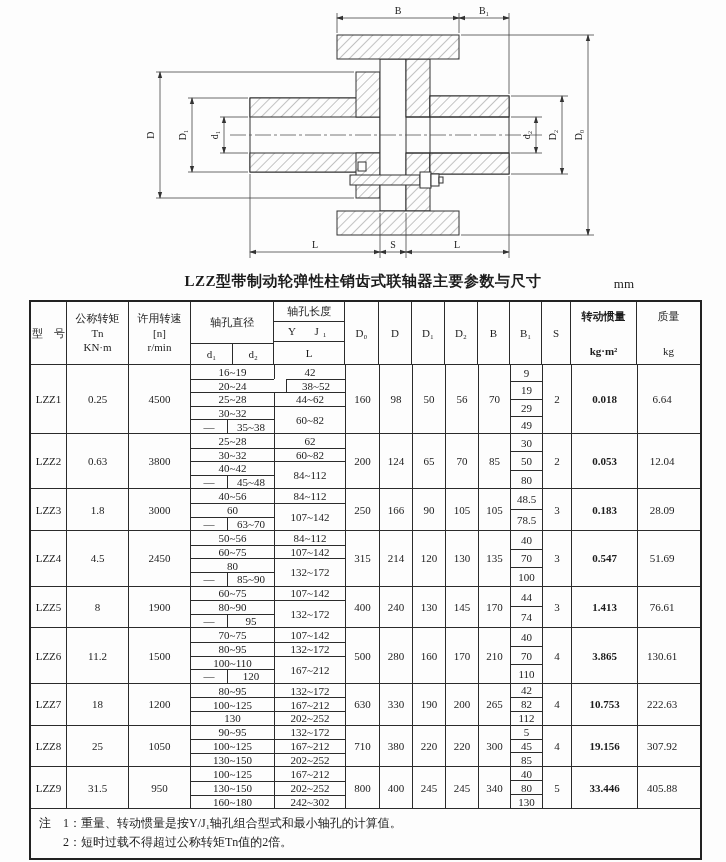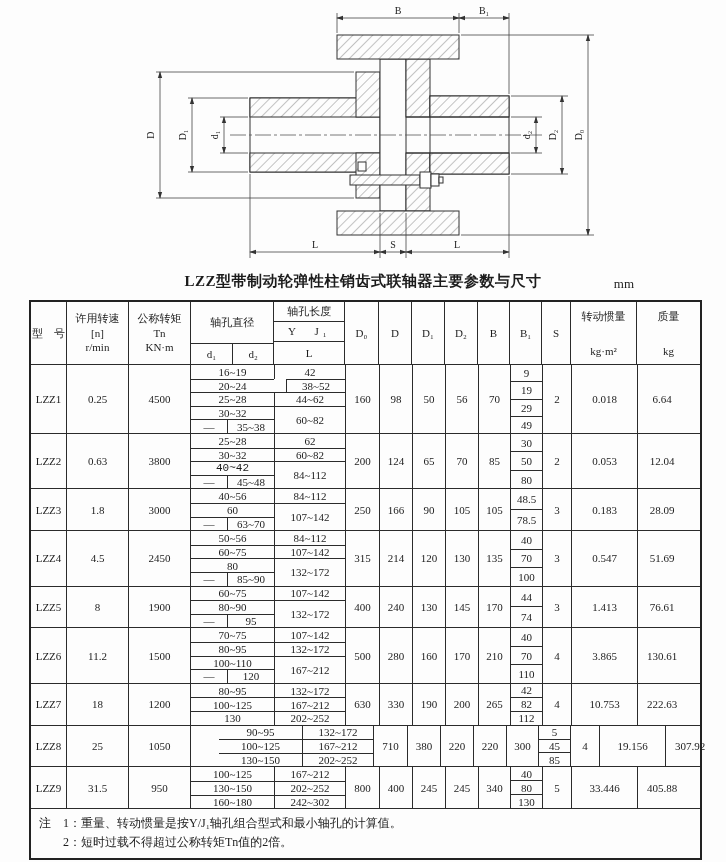--- a/index.html
+++ b/index.html
@@ -28,21 +28,21 @@
   .thead{display:flex;height:62px;font-size:11px;}
   .thead>div{border-left:1px solid #2b2b2b;box-sizing:border-box;flex:0 0 auto;}
   .thead>div:first-child{border-left:none;}
   .hc{display:flex;align-items:center;justify-content:center;text-align:center;}
   .stack{display:flex;flex-direction:column;align-items:center;justify-content:center;line-height:1.35;}
   .stackgap{display:flex;flex-direction:column;align-items:center;justify-content:space-between;padding:7px 0;box-sizing:border-box;}
   .w-model{width:35px;}.w-torque{width:62px;}.w-speed{width:62px;}
   .w-borelen{width:154px;}
   .w-d0{width:34px;}.w-D{width:33px;}.w-D1{width:33px;}.w-D2{width:33px;}
   .w-B{width:32px;}.w-B1{width:32px;}.w-S{width:29px;}
-  .w-inertia{width:66px;}.w-mass{width:64px;}
+  .w-inertia{width:66px;font-weight:bold;}.w-mass{width:64px;}
   .bore-top{flex:1;display:flex;align-items:center;justify-content:center;}
   .bore-bot{height:21px;border-top:1px solid #2b2b2b;display:flex;box-sizing:border-box;}
   .bore-bot span{flex:1;display:flex;align-items:center;justify-content:center;}
   .bore-bot span:first-child{border-right:1px solid #2b2b2b;box-sizing:border-box;}
   .len-r1{height:20px;border-bottom:1px solid #2b2b2b;box-sizing:border-box;display:flex;align-items:center;justify-content:center;}
   .len-r2{height:20px;border-bottom:1px solid #2b2b2b;box-sizing:border-box;display:flex;align-items:center;justify-content:center;letter-spacing:4px;}
   .len-r3{flex:1;display:flex;align-items:center;justify-content:center;}
   .bore-head{display:flex;}
   .bore-head .dia{width:83px;display:flex;flex-direction:column;box-sizing:border-box;}
   .bore-head .len{width:71px;display:flex;flex-direction:column;border-left:1px solid #2b2b2b;box-sizing:border-box;}
@@ -174,29 +174,29 @@
   </div>
 
   <div class="title-row">
     <h1>LZZ型带制动轮弹性柱销齿式联轴器主要参数与尺寸</h1>
     <span class="unit">mm</span>
   </div>
 
   <div class="spec-table">
     <div class="thead">
       <div class="hc w-model">型　号</div>
+      <div class="stack w-torque">
+        <span>公称转矩</span>
+        <span>Tn</span>
+        <span>KN·m</span>
+      </div>
       <div class="stack w-speed">
         <span>许用转速</span>
         <span>[n]</span>
         <span>r/min</span>
-      </div>
-      <div class="stack w-torque">
-        <span>公称转矩</span>
-        <span>Tn</span>
-        <span>KN·m</span>
       </div>
       <div class="bore-head w-borelen">
         <div class="dia">
           <div class="bore-top">轴孔直径</div>
           <div class="bore-bot">
             <span>d₁</span>
             <span>d₂</span>
           </div>
         </div>
         <div class="len">
@@ -256,21 +256,21 @@
           <div class="c serif w-inertia">0.018</div>
           <div class="c serif w-mass">6.64</div>
         </div>
         <div class="trow" style="height: 54.4px;">
           <div class="c w-model serif">LZZ2</div>
           <div class="c w-torque serif">0.63</div>
           <div class="c w-speed serif">3800</div>
           <div class="bore-grid" style="grid-template-rows: repeat(4, 1fr);">
             <div class="dcell serif" style="grid-row: 1 / span 1;">25~28</div>
             <div class="dcell serif bt" style="grid-row: 2 / span 1;">30~32</div>
-            <div class="dcell serif bt" style="grid-row: 3 / span 1; font-family: Liberation Mono, monospace;">40~42</div>
+            <div class="dcell serif bt" style="grid-row: 3 / span 1;">40~42</div>
             <div class="dcell dsplit bt" style="grid-row: 4 / span 1;">
               <div class="dhalf d1 serif">—</div>
               <div class="dhalf serif">45~48</div>
             </div>
             <div class="lcell serif" style="grid-row: 1 / span 1;">62</div>
             <div class="lcell serif bt" style="grid-row: 2 / span 1;">60~82</div>
             <div class="lcell serif bt" style="grid-row: 3 / span 2;">84~112</div>
           </div>
           <div class="c serif w-d0">200</div>
           <div class="c serif w-D">124</div>
@@ -423,21 +423,21 @@
             <div class="b1cell serif bt">112</div>
           </div>
           <div class="c serif w-S">4</div>
           <div class="c serif w-inertia">10.753</div>
           <div class="c serif w-mass">222.63</div>
         </div>
         <div class="trow" style="height: 40.8px;">
           <div class="c w-model serif">LZZ8</div>
           <div class="c w-torque serif">25</div>
           <div class="c w-speed serif">1050</div>
-          <div class="bore-grid" style="grid-template-rows: repeat(3, 1fr); padding-left: 28px;">
+          <div class="bore-grid" style="grid-template-rows: repeat(3, 1fr);">
             <div class="dcell serif" style="grid-row: 1 / span 1;">90~95</div>
             <div class="dcell serif bt" style="grid-row: 2 / span 1;">100~125</div>
             <div class="dcell serif bt" style="grid-row: 3 / span 1;">130~150</div>
             <div class="lcell serif" style="grid-row: 1 / span 1;">132~172</div>
             <div class="lcell serif bt" style="grid-row: 2 / span 1;">167~212</div>
             <div class="lcell serif bt" style="grid-row: 3 / span 1;">202~252</div>
           </div>
           <div class="c serif w-d0">710</div>
           <div class="c serif w-D">380</div>
           <div class="c serif w-D1">220</div>

